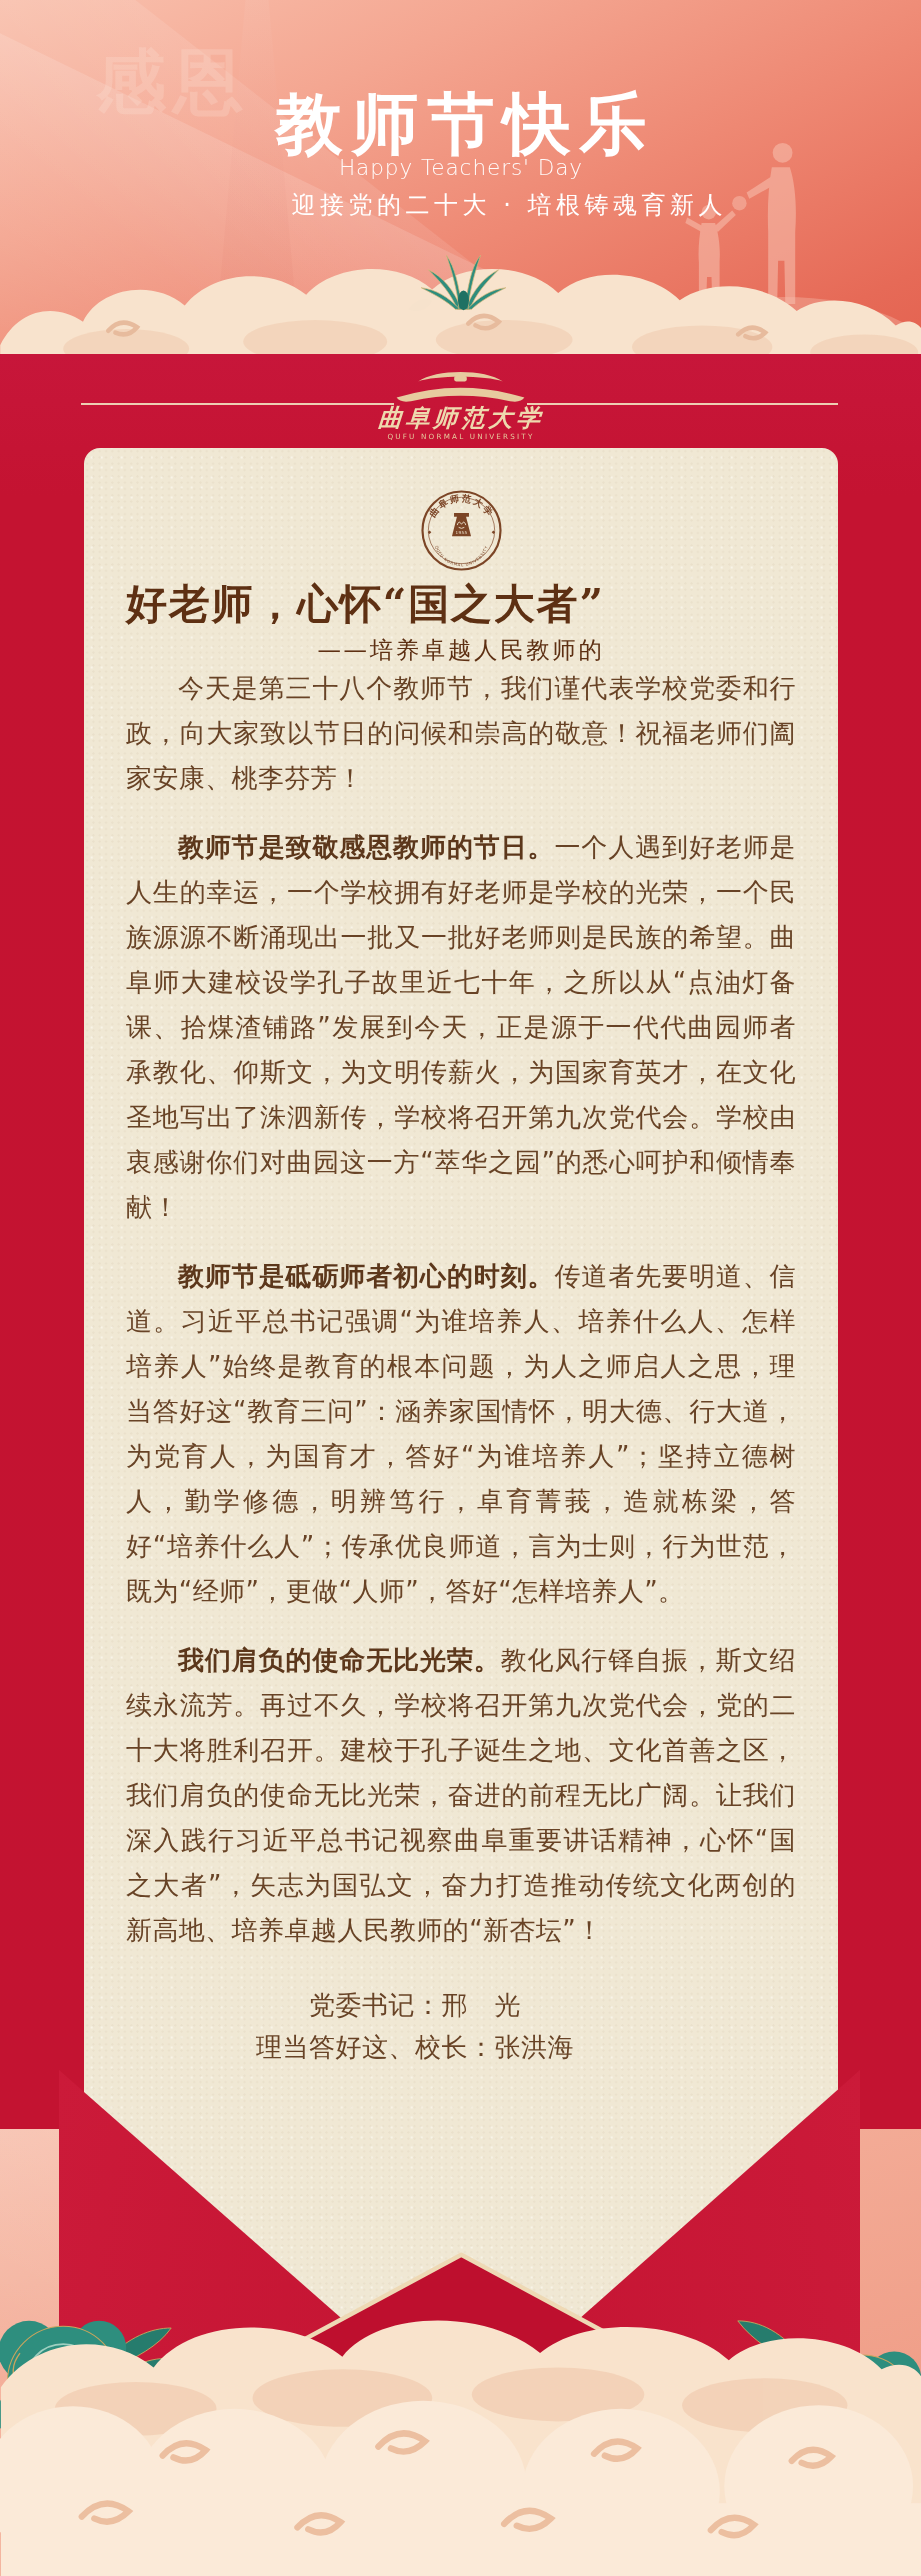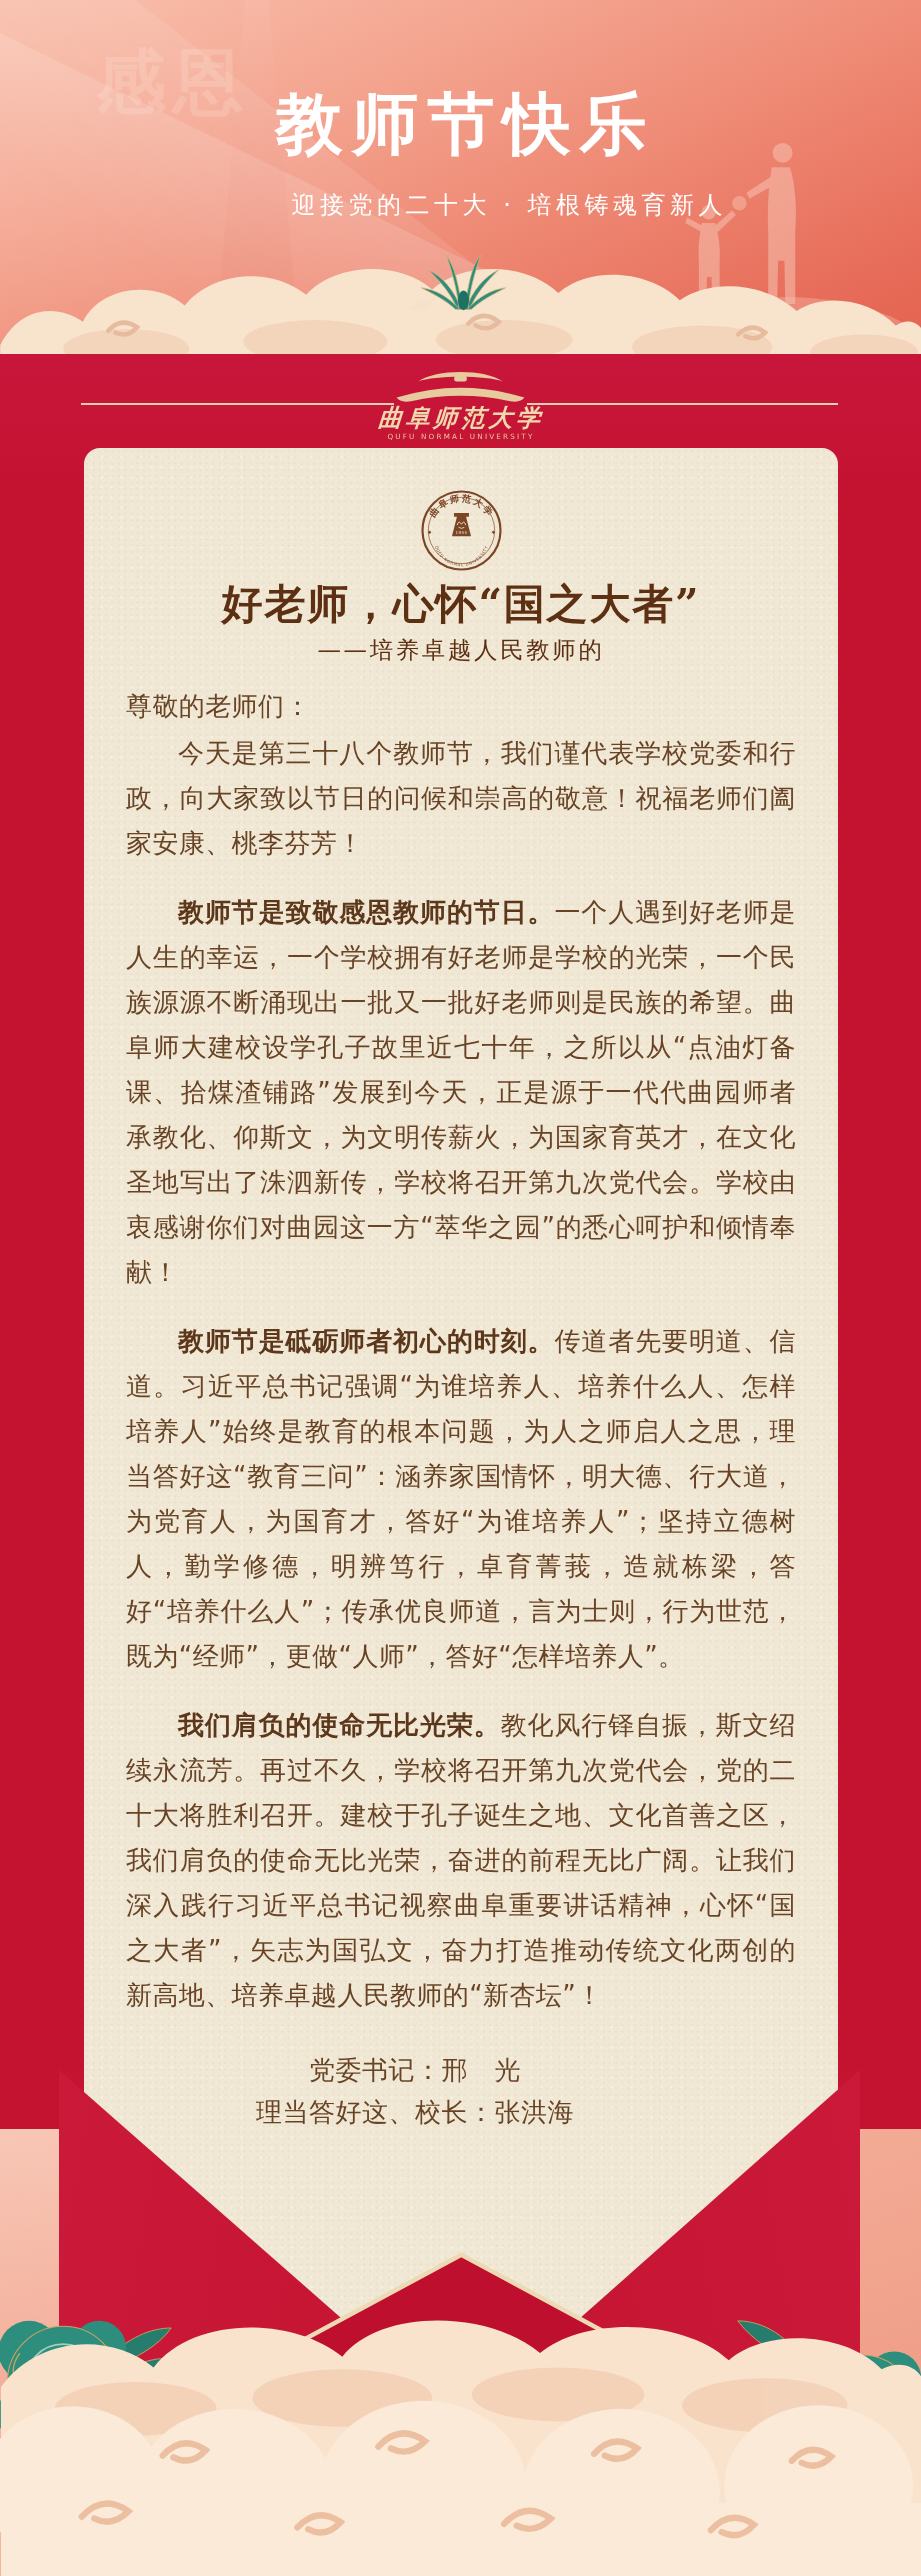--- a/index.html
+++ b/index.html
@@ -58,21 +58,21 @@
   .uni-en{position:absolute;left:0;top:76px;width:100%;text-align:center;
         font-size:7.2px;letter-spacing:2.2px;color:#e6cc9e;}
 
   
   .paper{position:absolute;left:84px;top:448px;width:754px;height:1989px;z-index:3;
         box-sizing:border-box;padding:0 42px;border-radius:16px;background-color:#f0e8d4;
         background-image:radial-gradient(rgba(125,85,45,.05) 0.9px,transparent 1.3px),
                          radial-gradient(rgba(255,255,255,.5) 0.9px,transparent 1.2px);
         background-size:6.3px 6.3px,10px 10px;background-position:0 0,2.7px 4.5px;}
   .seal{display:block;margin:41px auto 0 auto;}
-  .letter-title{margin:9px 0 0 0;text-align:center;
+  .letter-title{margin:9px 0 0 0;
         font-family:"DejaVu Serif","Liberation Serif",serif;font-size:41px;line-height:47px;
         font-weight:700;letter-spacing:1.8px;color:#5e3013;}
   .letter-subtitle{margin-top:7.2px;text-align:center;
         font-family:"DejaVu Serif","Liberation Serif",serif;font-size:23.4px;line-height:31px;
         font-weight:500;letter-spacing:2.7px;color:#5e3013;}
   .salutation{margin:18px 0 1.8px 0;font-size:26px;line-height:45px;color:#684326;letter-spacing:0.4px;}
   .para{margin:0 0 24px 0;font-size:26px;line-height:45px;color:#684326;letter-spacing:0.4px;
         text-indent:2em;text-align:justify;}
   .para .lead{font-weight:700;color:#5c371b;}
   .signatures{margin-top:31px;text-align:center;padding-right:92px;
@@ -122,20 +122,21 @@
         <path d="M122,48 C118,70 117,96 118,120 L118,200 L128,200 L129,152 L136,152 L137,200 L148,200 L148,120 C150,92 148,66 142,48 Z"></path>
         <path d="M122,58 L94,76 L97,83 L124,68 Z"></path>
         <circle cx="52" cy="98" r="8"></circle>
         <path d="M44,110 C41,126 40,142 41,154 L41,200 L49,200 L50,170 L55,170 L56,200 L64,200 L64,152 C65,138 63,122 59,110 Z"></path>
         <path d="M46,114 L28,104 L26,110 L44,120 Z"></path>
         <path d="M58,114 L78,96 L82,101 L62,120 Z"></path>
         <circle cx="86" cy="88" r="8" opacity=".9"></circle>
       </g>
     </svg>
     <h1 class="header-title">教师节快乐</h1>
+    <div class="header-en">Happy Teachers' Day</div>
     <div class="header-slogan">迎接党的二十大 · 培根铸魂育新人</div>
   </header>
 
   <svg class="clouds-top" width="922" height="135" viewBox="0 0 1024 150">
     <path fill="#f8e3cd" d="M0,118 C20,78 60,70 92,92 C110,54 170,44 205,74 C235,36 300,30 340,62 C370,28 440,22 480,56 C515,24 585,26 620,60 C655,30 720,34 755,68 C790,44 850,48 885,80 C915,60 965,66 995,96 C1008,88 1018,92 1024,100 L1024,150 L0,150 Z"></path>
     <g fill="#eec6a9" opacity=".45">
       <ellipse cx="140" cy="122" rx="70" ry="22"></ellipse>
       <ellipse cx="350" cy="114" rx="80" ry="24"></ellipse>
       <ellipse cx="560" cy="112" rx="76" ry="22"></ellipse>
       <ellipse cx="780" cy="120" rx="78" ry="24"></ellipse>
@@ -199,21 +200,20 @@
         </g>
         <text x="50" y="54.6" text-anchor="middle" font-family="DejaVu Sans, Liberation Sans, sans-serif" font-size="5" letter-spacing=".5" fill="#efe6d2">1955</text>
         <rect x="10" y="50.5" width="3" height="3" transform="rotate(45 11.5 52)" fill="#7c4526"></rect>
         <rect x="87" y="50.5" width="3" height="3" transform="rotate(45 88.5 52)" fill="#7c4526"></rect>
       </g>
     </svg>
 
     <h2 class="letter-title">好老师，心怀“国之大者”</h2>
     <div class="letter-subtitle">——培养卓越人民教师的</div>
 
-    <div class="salutation">尊敬的老师们：</div>
 
     <p class="para"><span class="lead"></span><span>今天是第三十八个教师节，我们谨代表学校党委和行政，向大家致以节日的问候和崇高的敬意！祝福老师们阖家安康、桃李芬芳！</span></p>
     <p class="para"><span class="lead">教师节是致敬感恩教师的节日。</span><span>一个人遇到好老师是人生的幸运，一个学校拥有好老师是学校的光荣，一个民族源源不断涌现出一批又一批好老师则是民族的希望。曲阜师大建校设学孔子故里近七十年，之所以从“点油灯备课、拾煤渣铺路”发展到今天，正是源于一代代曲园师者承教化、仰斯文，为文明传薪火，为国家育英才，在文化圣地写出了洙泗新传，学校将召开第九次党代会。学校由衷感谢你们对曲园这一方“萃华之园”的悉心呵护和倾情奉献！</span></p>
     <p class="para"><span class="lead">教师节是砥砺师者初心的时刻。</span><span>传道者先要明道、信道。习近平总书记强调“为谁培养人、培养什么人、怎样培养人”始终是教育的根本问题，为人之师启人之思，理当答好这“教育三问”：涵养家国情怀，明大德、行大道，为党育人，为国育才，答好“为谁培养人”；坚持立德树人，勤学修德，明辨笃行，卓育菁莪，造就栋梁，答好“培养什么人”；传承优良师道，言为士则，行为世范，既为“经师”，更做“人师”，答好“怎样培养人”。</span></p>
     <p class="para"><span class="lead">我们肩负的使命无比光荣。</span><span>教化风行铎自振，斯文绍续永流芳。再过不久，学校将召开第九次党代会，党的二十大将胜利召开。建校于孔子诞生之地、文化首善之区，我们肩负的使命无比光荣，奋进的前程无比广阔。让我们深入践行习近平总书记视察曲阜重要讲话精神，心怀“国之大者”，矢志为国弘文，奋力打造推动传统文化两创的新高地、培养卓越人民教师的“新杏坛”！</span></p>
 
     <div class="signatures">
       <div>党委书记：邢　光</div>
       <div>理当答好这、校长：张洪海</div>
     </div>

